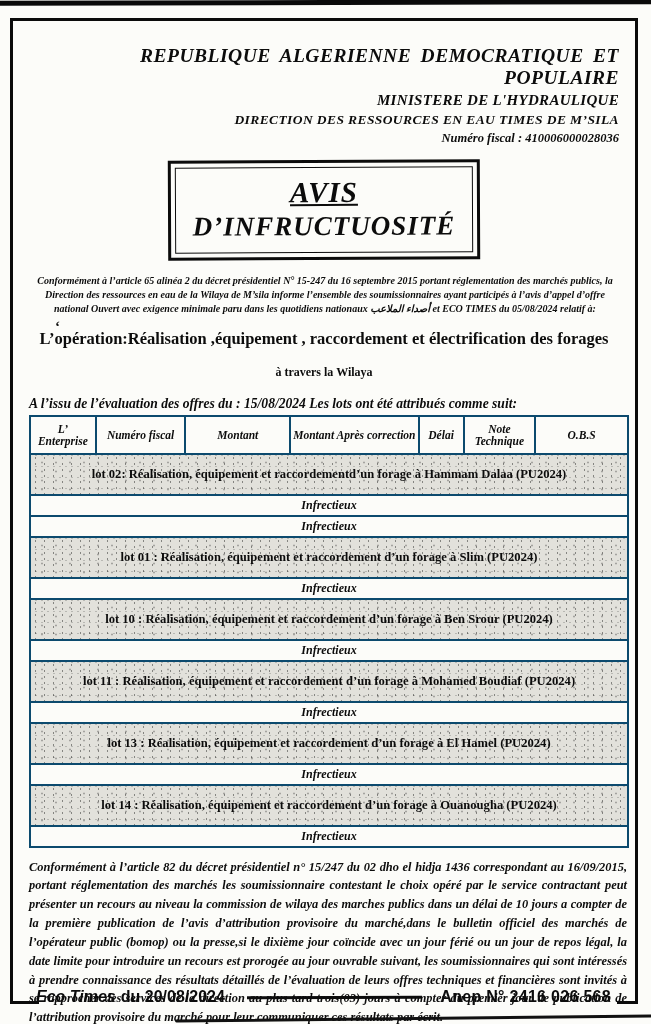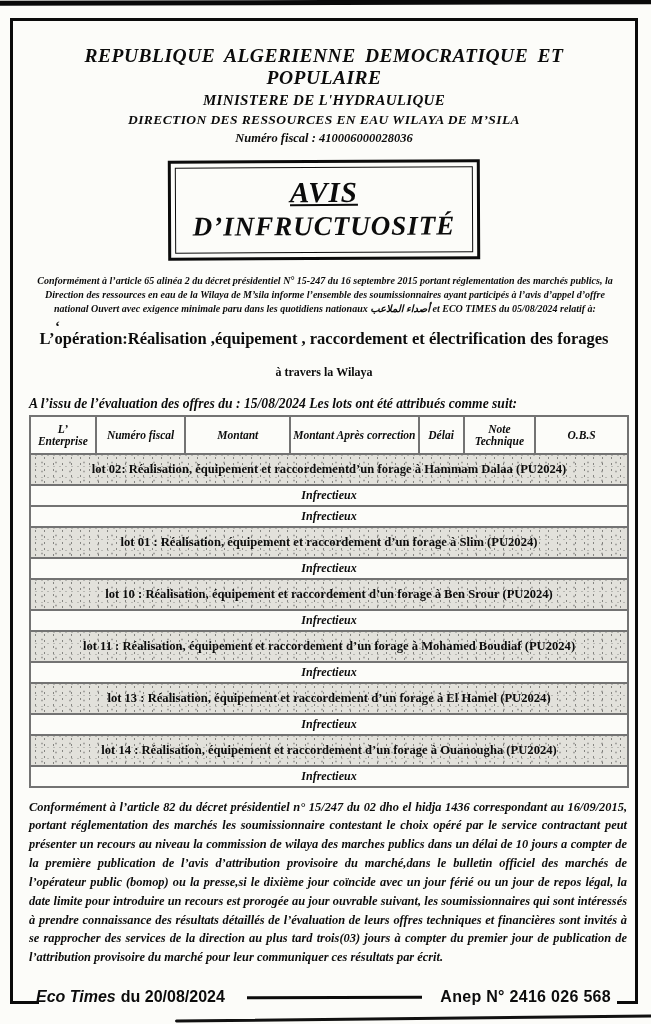--- a/index.html
+++ b/index.html
@@ -49,21 +49,21 @@
     content: "";
     position: absolute;
     bottom: 0;
     height: 3px;
     background: #0b0b0b;
   }
   .doc-border::before { left: 0; width: 26px; }
   .doc-border::after  { right: 0; width: 18px; }
 
   
-  .doc-header { text-align: center; font-style: italic; font-weight: bold; }
+  .doc-header { text-align: right; font-style: italic; font-weight: bold; }
   .h-republic  { font-size: 19.5px; letter-spacing: 0.5px; word-spacing: 4px; }
   .h-ministry  { font-size: 15px; margin-top: 3px; letter-spacing: 0.3px; }
   .h-direction { font-size: 13.5px; margin-top: 3px; letter-spacing: 0.4px; }
   .h-fiscal    { font-size: 12.5px; margin-top: 3px; }
 
   
   .title-box-outer {
     width: 312px;
     margin: 14px auto 0 auto;
     border: 3px solid #0b0b0b;
@@ -121,37 +121,37 @@
 
   
   table.results {
     width: 600px;
     margin: 3px auto 0 auto;
     border-collapse: collapse;
     table-layout: fixed;
   }
   table.results th,
   table.results td {
-    border: 2px solid #737373;
+    border: 2px solid #0c4a6e;
   }
   table.results th {
     font-size: 11.5px;
     font-weight: bold;
     font-style: italic;
     text-align: center;
     padding: 4px 2px;
     height: 38px;
     background: #fcfcf9;
   }
   td.lot-cell {
     height: 31px;
     text-align: center;
     font-size: 12.6px;
     font-weight: bold;
-    padding: 2px 6px;
+    padding: 12px 6px;
     background-color: #e2e1db;
     background-image:
       radial-gradient(circle, rgba(20,20,20,0.45) 0.8px, transparent 1.1px),
       radial-gradient(circle, rgba(20,20,20,0.30) 0.9px, transparent 1.2px),
       radial-gradient(circle, rgba(60,60,60,0.25) 0.7px, transparent 1px);
     background-size: 9px 6px, 14px 9px, 6px 11px;
     background-position: 0 0, 4px 3px, 2px 6px;
   }
   td.result-cell {
     height: 21px;
@@ -209,21 +209,21 @@
 
 <div class="page">
 
   <div class="scan-line-top"></div>
 
   <div class="doc-border">
 
     <div class="doc-header">
       <div class="h-republic">REPUBLIQUE ALGERIENNE DEMOCRATIQUE ET POPULAIRE</div>
       <div class="h-ministry">MINISTERE DE L'HYDRAULIQUE</div>
-      <div class="h-direction">DIRECTION DES RESSOURCES EN EAU WILAYA DE M’SILA</div>
+      <div class="h-direction">DIRECTION DES RESSOURCES EN EAU TIMES DE M’SILA</div>
       <div class="h-fiscal">Numéro fiscal : 410006000028036</div>
     </div>
 
     <div class="title-box-outer">
       <div class="title-box-inner">
         <div class="t-avis">AVIS</div>
         <div class="t-infruct">D’INFRUCTUOSITÉ</div>
       </div>
     </div>
 

